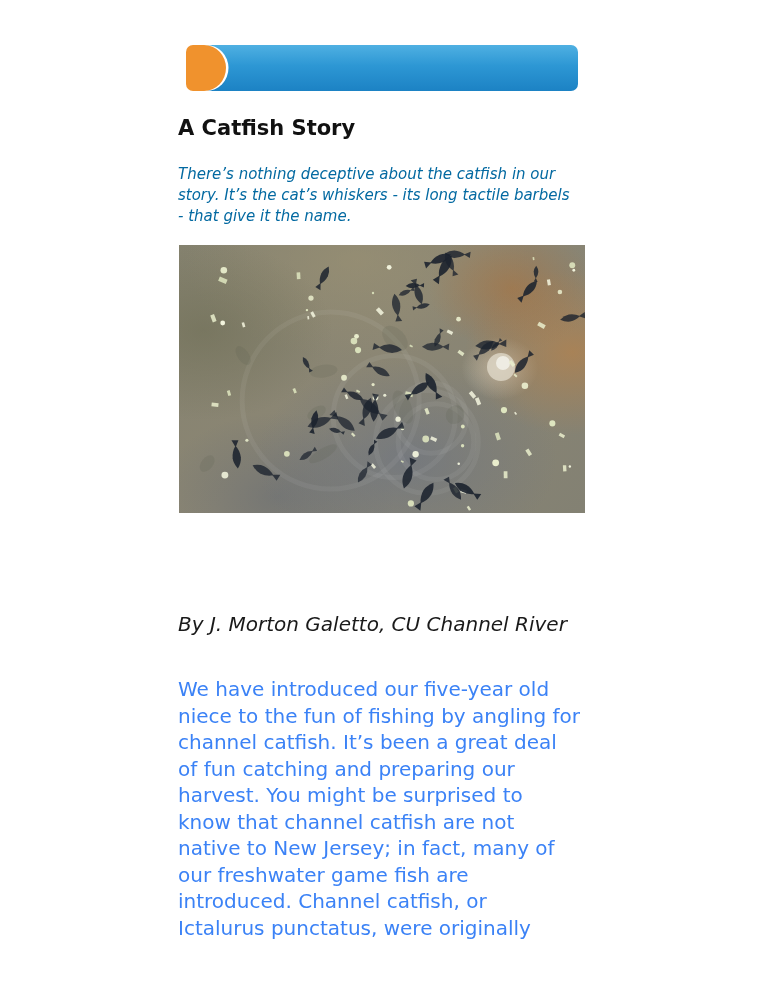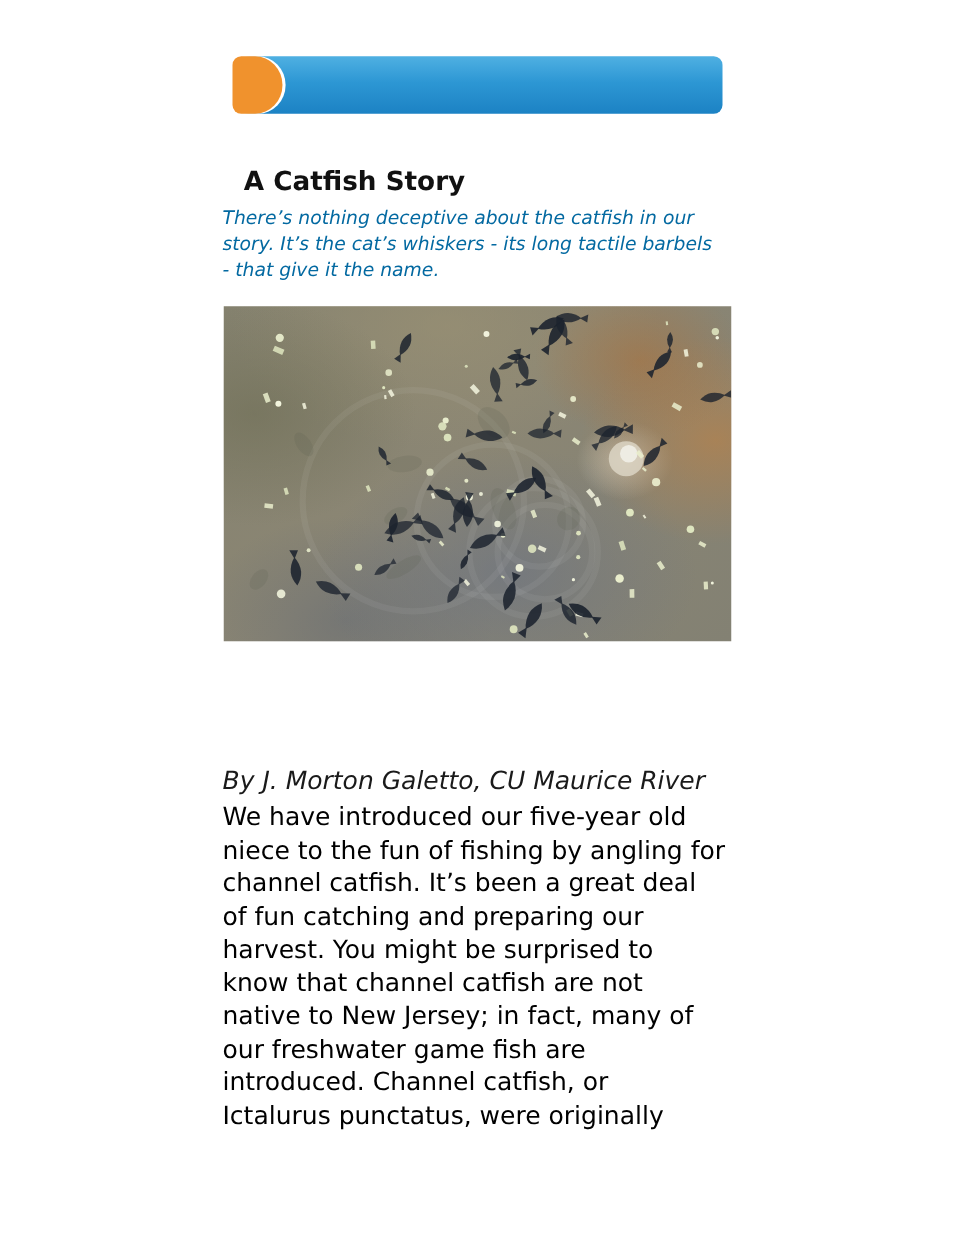--- a/index.html
+++ b/index.html
@@ -17,22 +17,22 @@
             z-index:1;font-family:"Liberation Sans",sans-serif;font-weight:bold;
             font-size:29px;letter-spacing:-0.5px;color:#ffffff;white-space:nowrap;}
 
   
   .title{position:absolute;left:178px;top:116px;font-size:21px;font-weight:bold;color:#111;}
   .intro{position:absolute;left:178px;top:164px;width:412px;font-size:15px;font-style:italic;
          line-height:21px;color:#0369a1;white-space:pre-line;}
   .caption{position:absolute;left:178px;top:533px;width:407px;text-align:right;font-size:15px;
          line-height:20px;color:#222;white-space:pre-line;}
   .byline{position:absolute;left:178px;top:612px;font-size:20px;font-style:italic;color:#1a1a1a;}
-  .body-text{position:absolute;left:178px;top:640px;width:414px;font-size:20px;
-         line-height:26.5px;color:#000000;white-space:pre-line;}
+  .body-text{position:absolute;left:178px;top:676px;width:414px;font-size:20px;
+         line-height:26.5px;color:#3b82f6;white-space:pre-line;}
 
   
   .photo{position:absolute;left:179px;top:245px;width:406px;height:268px;overflow:hidden;
     background:
       radial-gradient(120px 90px at 82% 16%, rgba(172,112,56,0.55), rgba(172,112,56,0) 70%),
       radial-gradient(150px 115px at 97% 40%, rgba(188,130,70,0.62), rgba(188,130,70,0) 72%),
       radial-gradient(55px 45px at 79% 46%, rgba(218,212,198,0.6), rgba(218,212,198,0) 70%),
       radial-gradient(210px 140px at 56% 80%, rgba(102,112,134,0.55), rgba(102,112,134,0) 72%),
       radial-gradient(170px 120px at 24% 94%, rgba(92,100,116,0.45), rgba(92,100,116,0) 70%),
       radial-gradient(180px 125px at 6% 32%, rgba(106,106,80,0.5), rgba(106,106,80,0) 72%),
@@ -43,21 +43,21 @@
 </head>
 <body>
 
 <div class="page">
 
   <div class="logo">
     <div class="logo-bar"></div>
     <div class="logo-accent"></div>
   </div>
 
-  <h1 class="title" style="margin:17px">A Catfish Story</h1>
+  <h1 class="title" style="margin:0">A Catfish Story</h1>
 
   <div class="intro">There’s nothing deceptive about the catfish in our
 story. It’s the cat’s whiskers - its long tactile barbels
 - that give it the name.</div>
 
   <div class="photo">
     <svg id="photo-art" width="406" height="268" viewBox="0 0 406 268">
         <circle cx="151.63866544142365" cy="155.57624318171293" r="88.49899613065645" fill="none" stroke="rgba(255,255,255,0.06)" stroke-width="5"></circle>
         <circle cx="247.8640187997371" cy="196.9300741679035" r="51.358909723348916" fill="none" stroke="rgba(255,255,255,0.06)" stroke-width="5"></circle>
         <circle cx="215.27256855275482" cy="171.59326673252508" r="60.966164256678894" fill="none" stroke="rgba(255,255,255,0.06)" stroke-width="5"></circle>
@@ -308,21 +308,21 @@
           <path d="M8,0 L13.5,-2.6 L13,2.6 Z"></path>
         </g>
         <g transform="translate(183.40711126290262 230.15365478023887) rotate(301.15974239073694) scale(1.0709694372490048)" fill="#1c232e" opacity="0.7305970537289976">
           <path d="M-8,0 Q-4,-3 0,-3.1 Q5,-3 9,0 Q5,3 0,3.1 Q-4,3 -8,0 Z"></path>
           <path d="M8,0 L13.5,-2.6 L13,2.6 Z"></path>
         </g>
       </svg>
   </div>
 
 
-  <div class="byline">By J. Morton Galetto, CU Maurice River</div>
+  <div class="byline">By J. Morton Galetto, CU Channel River</div>
 
   <div class="body-text">We have introduced our five-year old
 niece to the fun of fishing by angling for
 channel catfish. It’s been a great deal
 of fun catching and preparing our
 harvest. You might be surprised to
 know that channel catfish are not
 native to New Jersey; in fact, many of
 our freshwater game fish are
 introduced. Channel catfish, or

